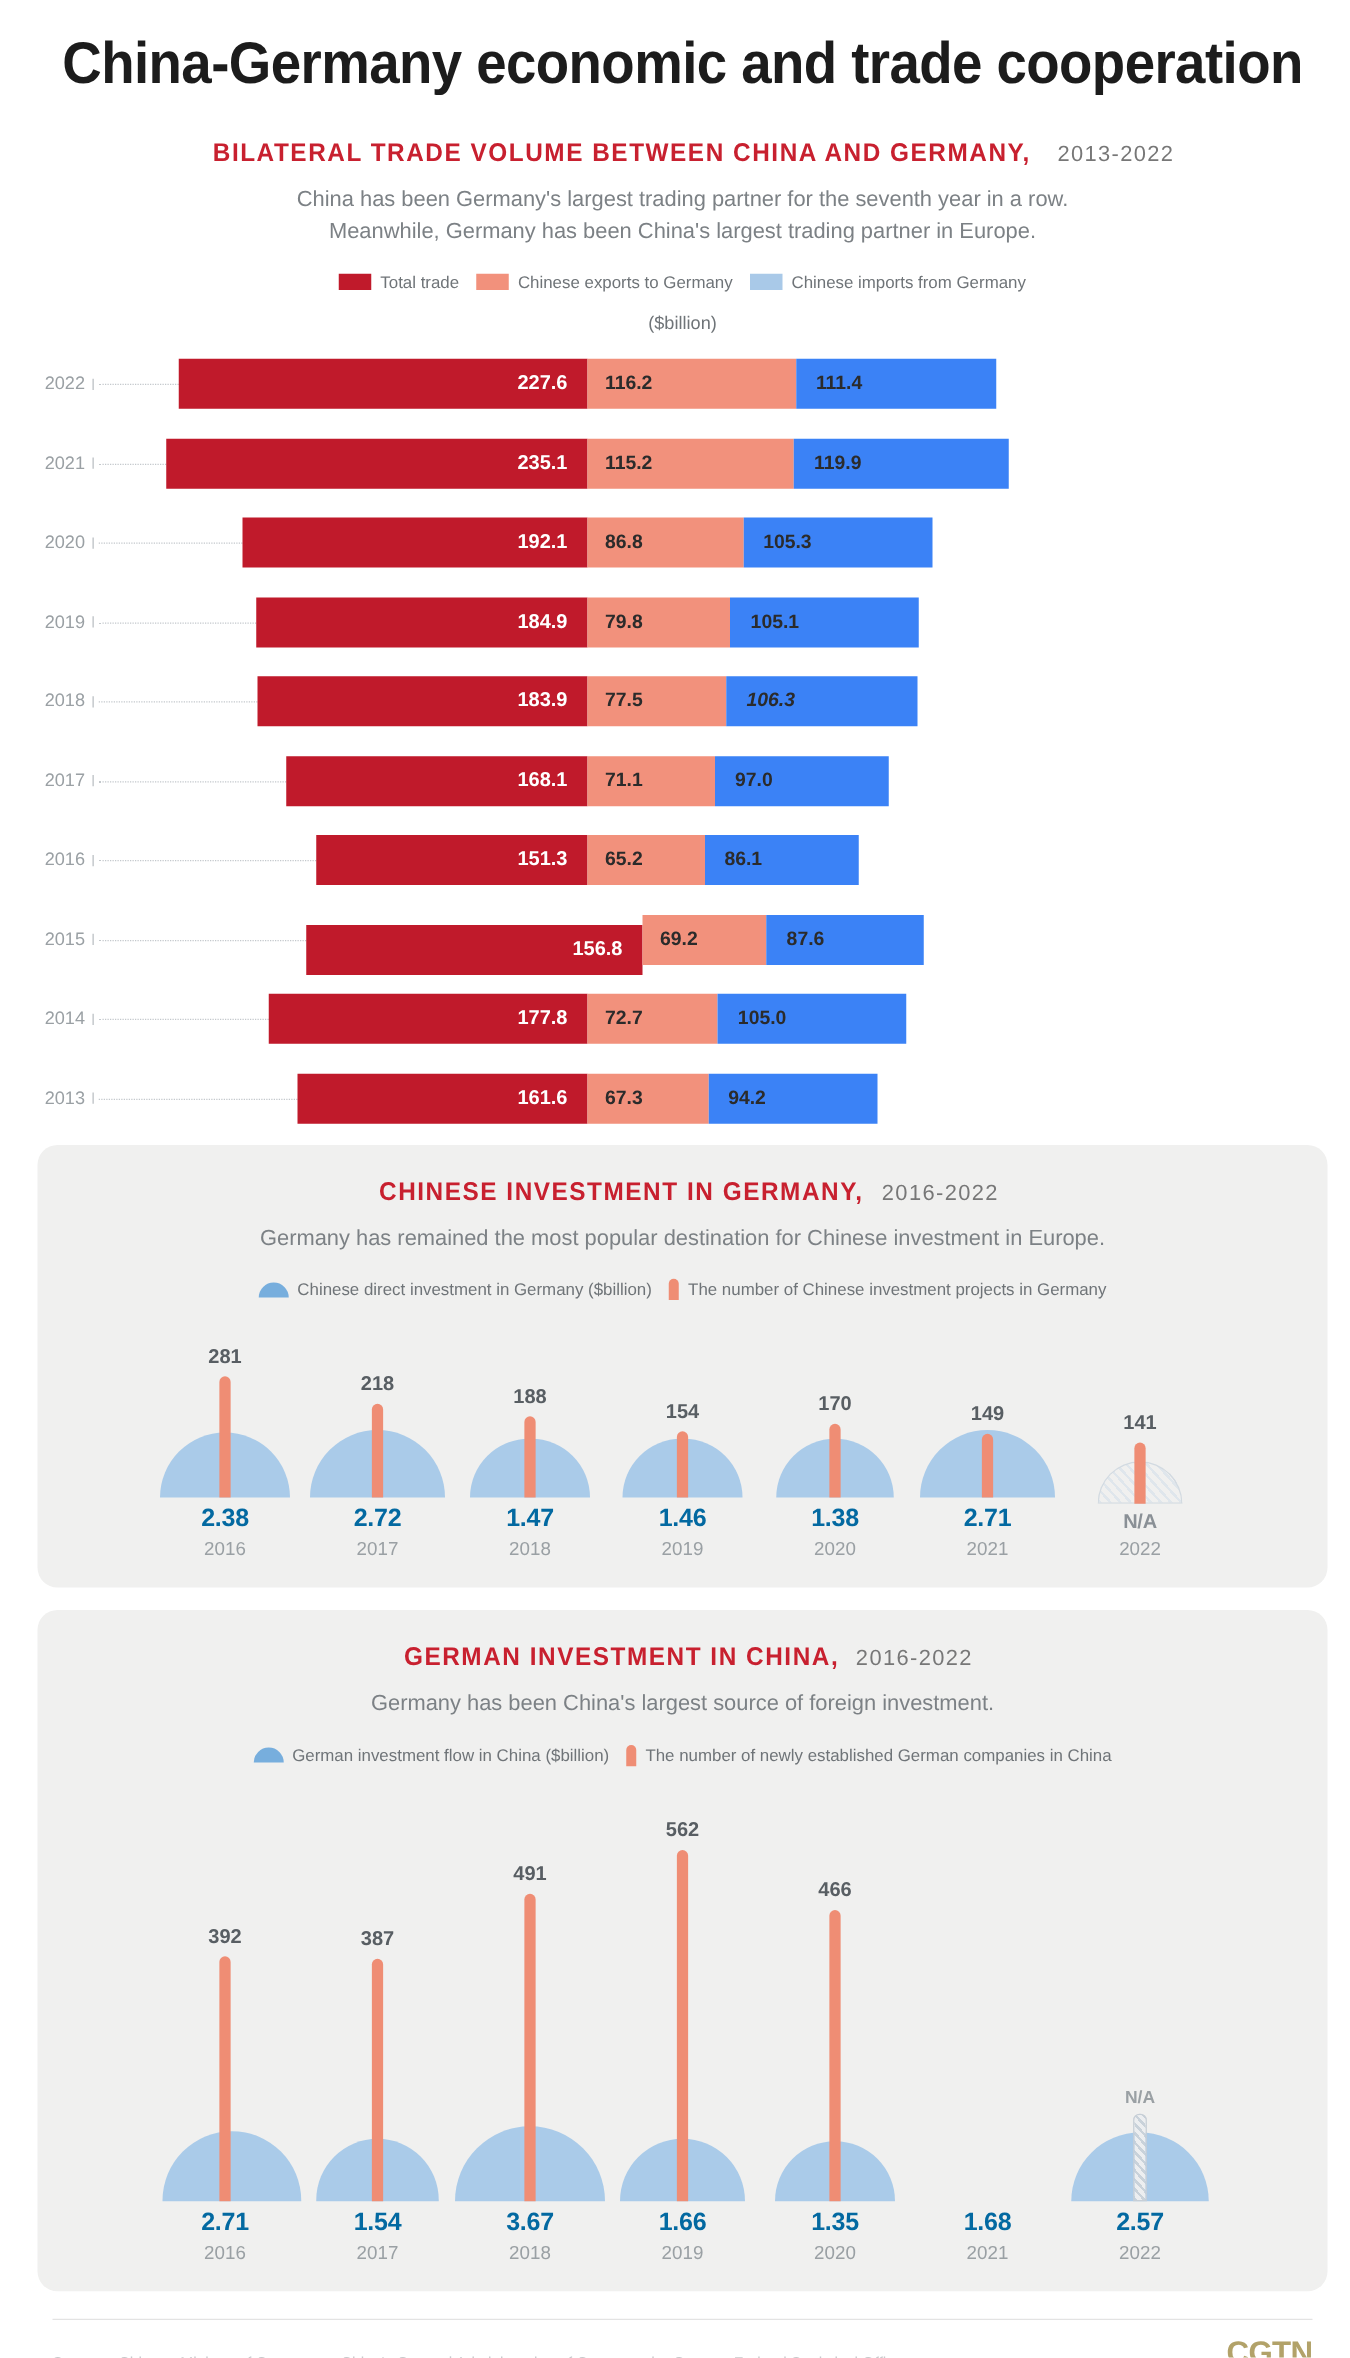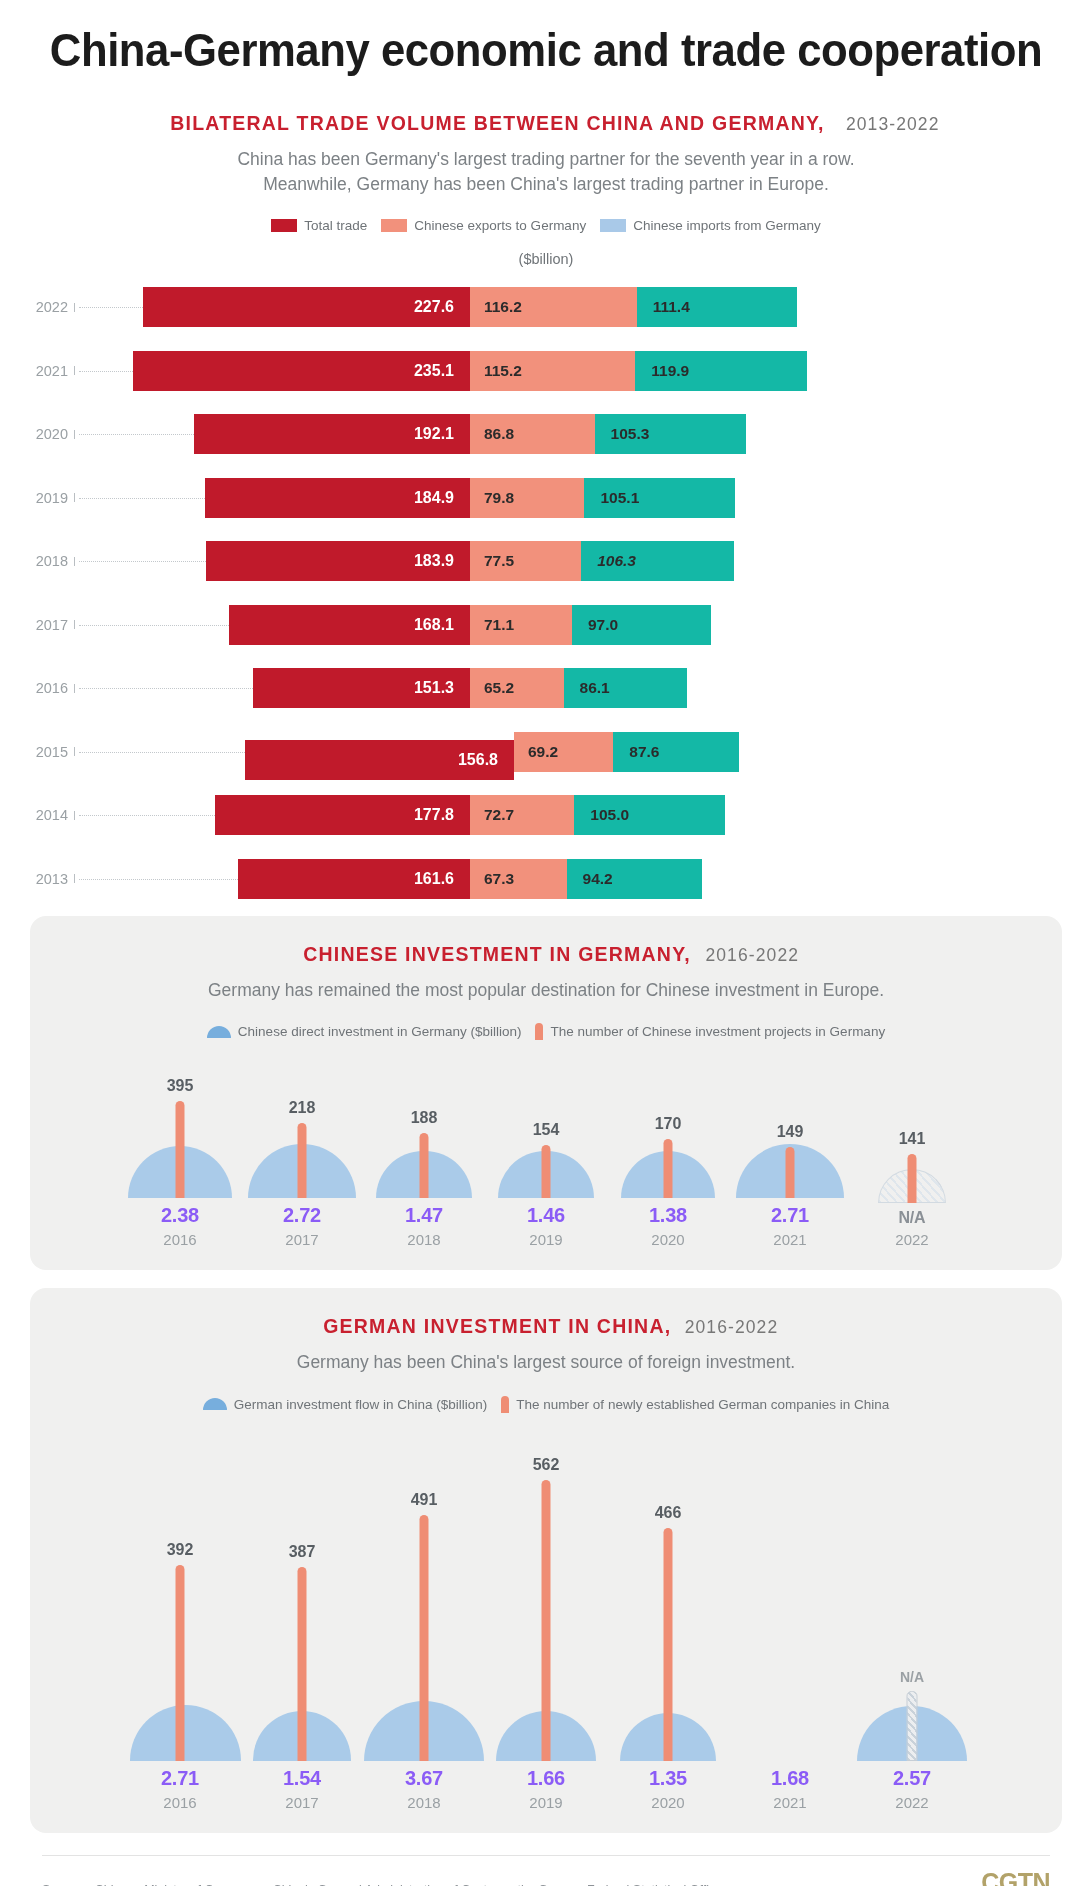--- a/index.html
+++ b/index.html
@@ -94,21 +94,21 @@
     height: 40px;
     display: flex;
     align-items: center;
     flex: none;
     position: relative;
   }
   .seg-total { background: #c01a2b; justify-content: flex-end; }
   .seg-total .v { color: #fff; font-size: 16px; font-weight: 700; padding-right: 16px; }
   .seg-exp { background: #f2917c; justify-content: flex-start; }
   .seg-exp .v { color: #2b2b2b; font-size: 15.5px; font-weight: 700; padding-left: 14px; }
-  .seg-imp { background: #14b8a6; justify-content: flex-start; }
+  .seg-imp { background: #3b82f6; justify-content: flex-start; }
   .seg-imp .v { color: #2b2b2b; font-size: 15.5px; font-weight: 700; padding-left: 16px; }
 
   
   .panel {
     background: #f0f0ef;
     border-radius: 16px;
     margin: 0 18px;
     padding: 26px 0 22px;
     position: relative;
   }
@@ -171,21 +171,21 @@
     font-size: 16px;
     font-weight: 700;
     color: #585e63;
     white-space: nowrap;
     z-index: 3;
   }
   .dome-foot { text-align: center; margin-top: 6px; }
   .dome-val {
     font-size: 20px;
     font-weight: 700;
-    color: #8b5cf6;
+    color: #0369a1;
     letter-spacing: -0.2px;
   }
   .dome-val.na { color: #8a9096; font-size: 16px; }
   .dome-yr { font-size: 15px; color: #9aa0a4; margin-top: 4px; }
 
   .lg-dome {
     width: 24px; height: 12px; flex: none;
     background: #77aedd;
     border-top-left-radius: 999px 999px;
     border-top-right-radius: 999px 999px;
@@ -399,21 +399,21 @@
         <div class="lg-item">
           <span class="lg-stem" style="background: rgb(239, 141, 116);"></span>
           <span class="lg-label">The number of Chinese investment projects in Germany</span>
         </div>
       </div>
     <div class="dome-row" id="china-domes">
         <div class="dome-cell">
           <div class="dome-plot" style="height: 140px;">
             <div class="dome" style="width: 104.739px; height: 52.3695px;"></div>
             <div class="stem" style="height: 96.945px;"></div>
-            <div class="stem-val" style="bottom: 102.945px;">395</div>
+            <div class="stem-val" style="bottom: 102.945px;">281</div>
           </div>
           <div class="dome-foot">
             <div class="dome-val">2.38</div>
             <div class="dome-yr">2016</div>
           </div>
         </div>
         <div class="dome-cell">
           <div class="dome-plot" style="height: 140px;">
             <div class="dome" style="width: 107.828px; height: 53.914px;"></div>
             <div class="stem" style="height: 75.21px;"></div>

